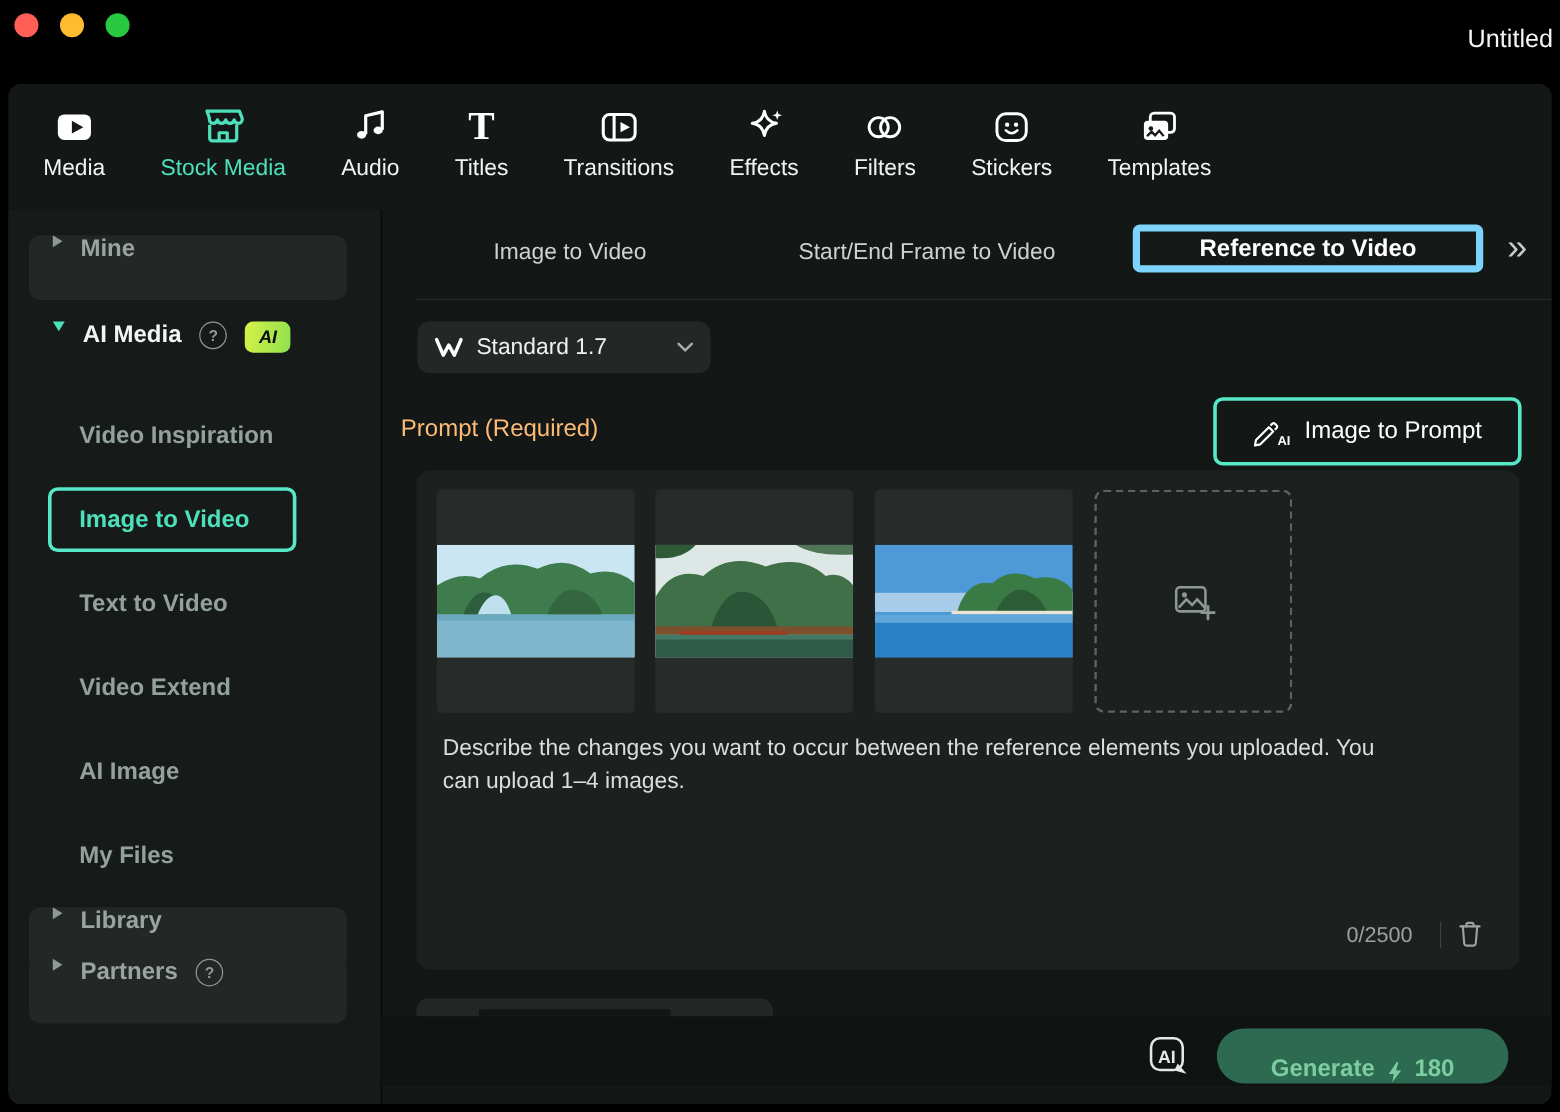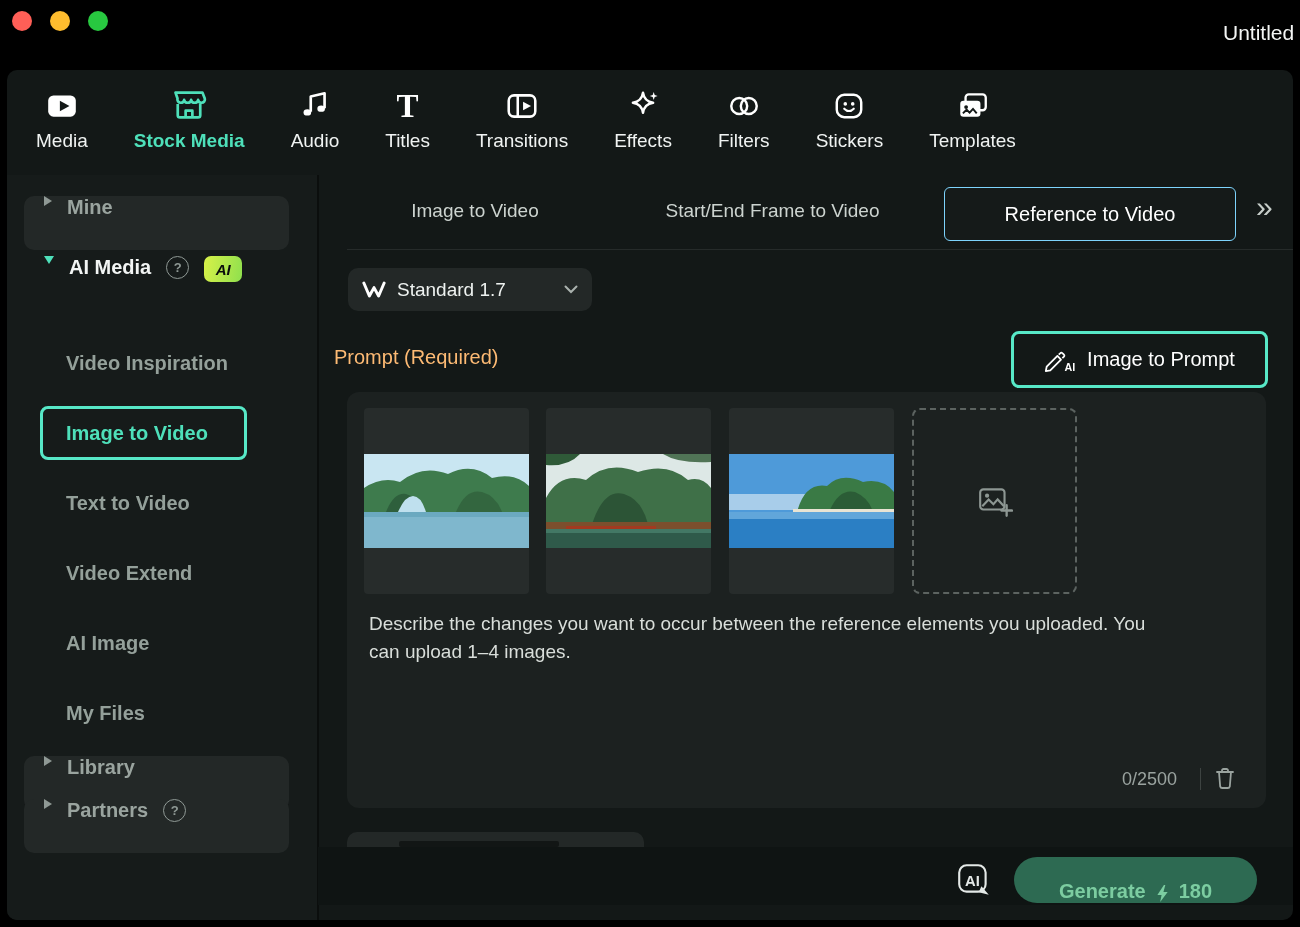--- a/index.html
+++ b/index.html
@@ -13,36 +13,36 @@
   
   .app{position:absolute;left:7px;top:70px;width:1286px;height:850px;background:#131817;border-radius:10px;}
   .side-bg{position:absolute;left:7px;top:175px;width:310px;height:745px;background:#161b1a;border-bottom-left-radius:10px;}
   .vdivider{position:absolute;left:317px;top:175px;width:2px;height:745px;background:#0b0e0d;}
 
   
   .nav{position:absolute;left:36px;top:85px;display:flex;gap:46px;}
   .nav-item{display:flex;flex-direction:column;align-items:center;gap:7px;cursor:pointer;}
   .nav-ico{height:38px;display:flex;align-items:flex-end;justify-content:center;}
   .nav-label{font-size:19px;color:#f0f3f2;white-space:nowrap;}
-  .nav-item.active .nav-label{color:#4ee0ba;font-weight:bold;}
+  .nav-item.active .nav-label{color:#4ee0ba;}
   .serifT{font-family:"Liberation Serif",serif;font-size:33px;font-weight:bold;color:#fff;line-height:34px;}
 
   
   .srow{position:absolute;left:24px;width:265px;height:54px;border-radius:10px;background:#232827;display:flex;align-items:flex-start;gap:15px;padding-left:20px;box-sizing:border-box;color:#9aa49f;font-size:20px;font-weight:bold;cursor:pointer;}
   .srow.flat{background:transparent;color:#f2f5f4;}
   .caret-r{width:0;height:0;border-left:8px solid #8f9995;border-top:5.5px solid transparent;border-bottom:5.5px solid transparent;}
   .caret-d{width:0;height:0;border-top:8px solid #4ee0ba;border-left:5.5px solid transparent;border-right:5.5px solid transparent;}
   .help{width:21px;height:21px;border:1.5px solid #8f9995;border-radius:50%;color:#8f9995;font-size:13px;font-weight:bold;display:flex;align-items:center;justify-content:center;flex:none;}
   .ai-badge{width:38px;height:26px;border-radius:7px;background:linear-gradient(100deg,#d8f148,#8fe04e);color:#0a0d0c;font-weight:bold;font-style:italic;font-size:15px;display:flex;align-items:center;justify-content:center;}
   .ssub{position:absolute;left:66px;height:46px;line-height:46px;font-size:20px;font-weight:bold;color:#94a09a;cursor:pointer;white-space:nowrap;}
   .ssel-box{position:absolute;left:40px;top:406px;width:207px;height:54px;border:3px solid #57e8c7;border-radius:8px;display:flex;align-items:center;padding-left:23px;box-sizing:border-box;color:#4ee0ba;font-size:20px;font-weight:bold;cursor:pointer;white-space:nowrap;}
 
   
   .tab{position:absolute;top:200px;font-size:19px;color:#ccd3cf;text-align:center;cursor:pointer;white-space:nowrap;}
-  .tab-active{position:absolute;left:944px;top:187px;width:292px;height:54px;border:1px solid #7dd3fc;border-radius:6px;display:flex;align-items:center;justify-content:center;font-size:20px;font-weight:normal;color:#fff;box-sizing:border-box;background:#151a19;cursor:pointer;}
+  .tab-active{position:absolute;left:944px;top:187px;width:292px;height:40px;border:6px solid #7dd3fc;border-radius:6px;display:flex;align-items:center;justify-content:center;font-size:20px;font-weight:bold;color:#fff;box-sizing:border-box;background:#151a19;cursor:pointer;}
   .tab-overflow{position:absolute;left:1256px;top:190px;font-size:30px;color:#c6cdc9;cursor:pointer;}
   .hdivider{position:absolute;left:347px;top:249px;width:946px;height:1px;background:#262b2a;}
 
   
   .model{position:absolute;left:348px;top:268px;width:244px;height:43px;background:#232827;border-radius:10px;display:flex;align-items:center;gap:11px;padding:0 14px;box-sizing:border-box;cursor:pointer;}
   .model-label{font-size:19px;color:#eef2f0;}
   .model .chev{margin-left:auto;display:flex;}
 
   
   .prompt-label{position:absolute;left:334px;top:346px;font-size:20px;color:#fdba74;font-weight:500;}
@@ -164,21 +164,21 @@
       </span>
       <span class="nav-label">Templates</span>
     </div>
   </div>
 
   <div class="srow" style="top:196px;">
     <span class="caret-r"></span>
     <span>Mine</span>
   </div>
 
-  <div class="srow flat" style="top:256px;">
+  <div class="srow flat" style="top:268px;">
     <span class="caret-d"></span>
     <span>AI Media</span>
     <span class="help">?</span>
     <span class="ai-badge">AI</span>
   </div>
 
   <div class="ssub" style="top:340px;">Video Inspiration</div>
   <div class="ssel-box">Image to Video</div>
   <div class="ssub" style="top:480px;">Text to Video</div>
   <div class="ssub" style="top:550px;">Video Extend</div>

